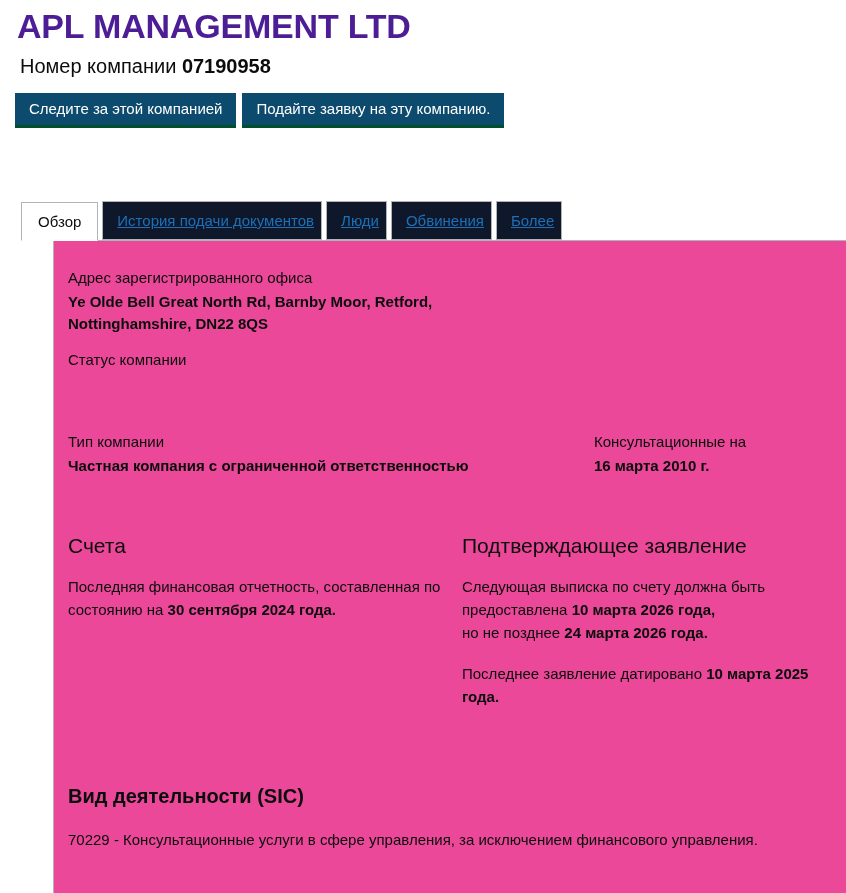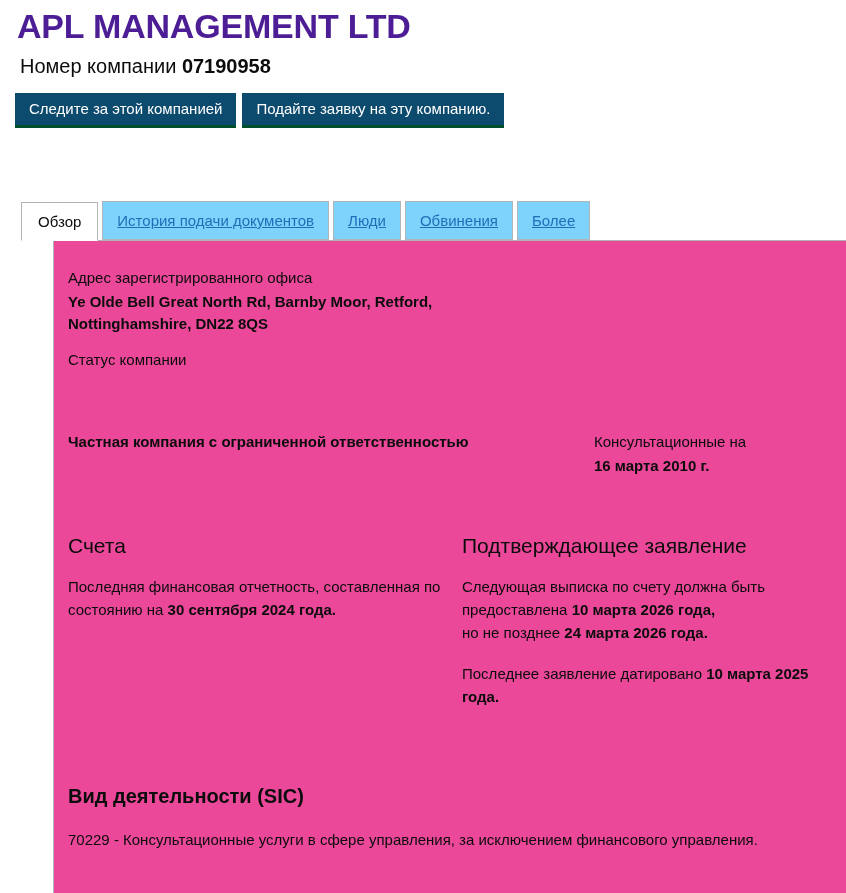--- a/index.html
+++ b/index.html
@@ -68,24 +68,24 @@
 
   
   .tabs {
     position: absolute;
     left: 21px;
     top: 201px;
     display: flex;
     z-index: 3;
   }
   .tab {
-    background: #7dd3fc;
+    background: #0f172a;
     border: 1px solid #b1b4b6;
     border-bottom: 1px solid #b1b4b6;
-    padding: 9px 14px 8px 14px;
+    padding: 9px 7px 8px 14px;
     margin-right: 4px;
     font-size: 15px;
     line-height: 20px;
     box-sizing: border-box;
     height: 39px;
   }
   .tab a {
     color: #1d70b8;
     text-decoration: underline;
   }
@@ -214,20 +214,21 @@
       <p class="field-value">Ye Olde Bell Great North Rd, Barnby Moor, Retford,</p>
       <p class="field-value">Nottinghamshire, DN22 8QS</p>
     </div>
 
     <div class="section blk-status">
       <p class="field-label">Статус компании</p>
     </div>
 
     <div class="section blk-two-col">
       <div class="col-left">
+        <p class="field-label">Тип компании</p>
         <p class="field-value">Частная компания с ограниченной ответственностью</p>
       </div>
       <div class="col-right">
         <p class="field-label">Консультационные на</p>
         <p class="field-value">16 марта 2010 г.</p>
       </div>
     </div>
 
     <div class="section blk-accounts">
 

